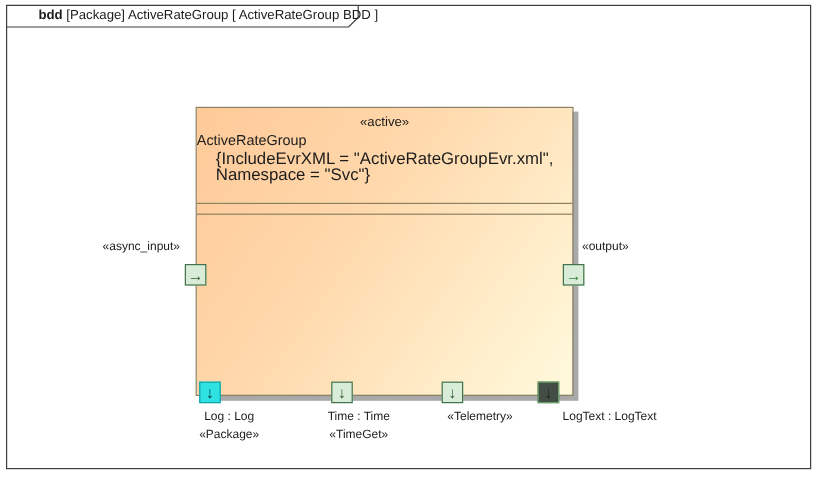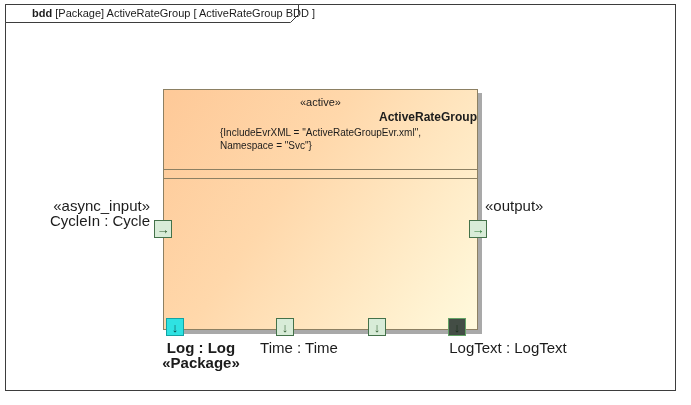--- a/index.html
+++ b/index.html
@@ -21,46 +21,46 @@
     position:absolute;left:167px;top:93px;width:315px;height:241px;
     background:#a9a9a9;
   }
   .block{
     position:absolute;left:163px;top:89px;width:315px;height:241px;
     box-sizing:border-box;border:1px solid #8c8063;
     background:linear-gradient(125deg,#fec998 0%,#ffd8ab 40%,#fffadd 100%);
   }
   .block-header{height:74px;border-bottom:1px solid #8c8063;padding-top:5px;box-sizing:content-box;}
   .block-stereotype{text-align:center;font-size:11px;line-height:14px;}
-  .block-name{text-align:right;font-size:12px;font-weight:bold;line-height:16px;}
+  .block-name{text-align:left;font-size:12px;font-weight:normal;line-height:16px;}
   .block-constraints-wrap{text-align:center;margin-top:1px;}
-  .block-constraints{display:inline-block;text-align:left;font-size:10px;line-height:13px;}
+  .block-constraints{display:inline-block;text-align:left;font-size:14px;line-height:13px;}
   .empty-compartment{height:8px;border-bottom:1px solid #8c8063;}
   .body-compartment{height:150px;}
   .port{
     position:absolute;width:16px;height:16px;border:1px solid;
     display:flex;align-items:center;justify-content:center;
     font-size:13px;font-weight:bold;line-height:1;
   }
   .port-green{background:#d8ecd8;border-color:#44724a;color:#2c5a2c;}
   .port-cyan{background:#2fe2e2;border-color:#13a3a3;color:#064545;}
   .port-dark{background:#434d45;border-color:#63a366;color:#142c16;}
   .p-cyclein{left:154px;top:220px;}
   .p-rgout{left:469px;top:220px;color:#2f7d3a;}
   .p-log{left:166px;top:318px;}
   .p-time{left:276px;top:318px;}
   .p-tlm{left:368px;top:318px;}
   .p-logtext{left:448px;top:318px;}
   .port-label{
-    position:absolute;font-size:15px;line-height:15px;white-space:nowrap;
+    position:absolute;font-size:10px;line-height:15px;white-space:nowrap;
   }
   .lbl-cyclein{left:40px;top:198px;width:110px;text-align:right;}
   .lbl-rgout{left:485px;top:198px;text-align:left;}
   .lbl-bottom{top:340px;text-align:center;}
-  .lbl-log{left:141px;width:120px;font-weight:bold;}
+  .lbl-log{left:131px;width:120px;}
   .lbl-time{left:239px;width:120px;}
   .lbl-tlm{left:340px;width:120px;}
   .lbl-logtext{left:438px;width:140px;}
 </style>
 </head>
 <body>
 
 <div class="frame"></div>
 
 <svg class="tab-svg" width="295" height="20">
@@ -83,21 +83,20 @@
   </div>
   <div class="empty-compartment"></div>
   <div class="body-compartment"></div>
 </div>
 
 <div class="port port-green p-cyclein">
   <span>→</span>
 </div>
 <div class="port-label lbl-cyclein">
   <div>«async_input»</div>
-  <div>CycleIn : Cycle</div>
 </div>
 
 <div class="port port-green p-rgout">
   <span>→</span>
 </div>
 <div class="port-label lbl-rgout">
   <div>«output»</div>
 </div>
 
 <div class="port port-cyan p-log">
@@ -106,26 +105,28 @@
 <div class="port-label lbl-bottom lbl-log">
   <div>Log : Log</div>
   <div>«Package»</div>
 </div>
 
 <div class="port port-green p-time">
   <span>↓</span>
 </div>
 <div class="port-label lbl-bottom lbl-time">
   <div>Time : Time</div>
+  <div>«TimeGet»</div>
 </div>
 
 <div class="port port-green p-tlm">
   <span>↓</span>
 </div>
 <div class="port-label lbl-bottom lbl-tlm">
+  <div>«Telemetry»</div>
 </div>
 
 <div class="port port-dark p-logtext">
   <span>↓</span>
 </div>
 <div class="port-label lbl-bottom lbl-logtext">
   <div>LogText : LogText</div>
 </div>
 
 </body></html>

